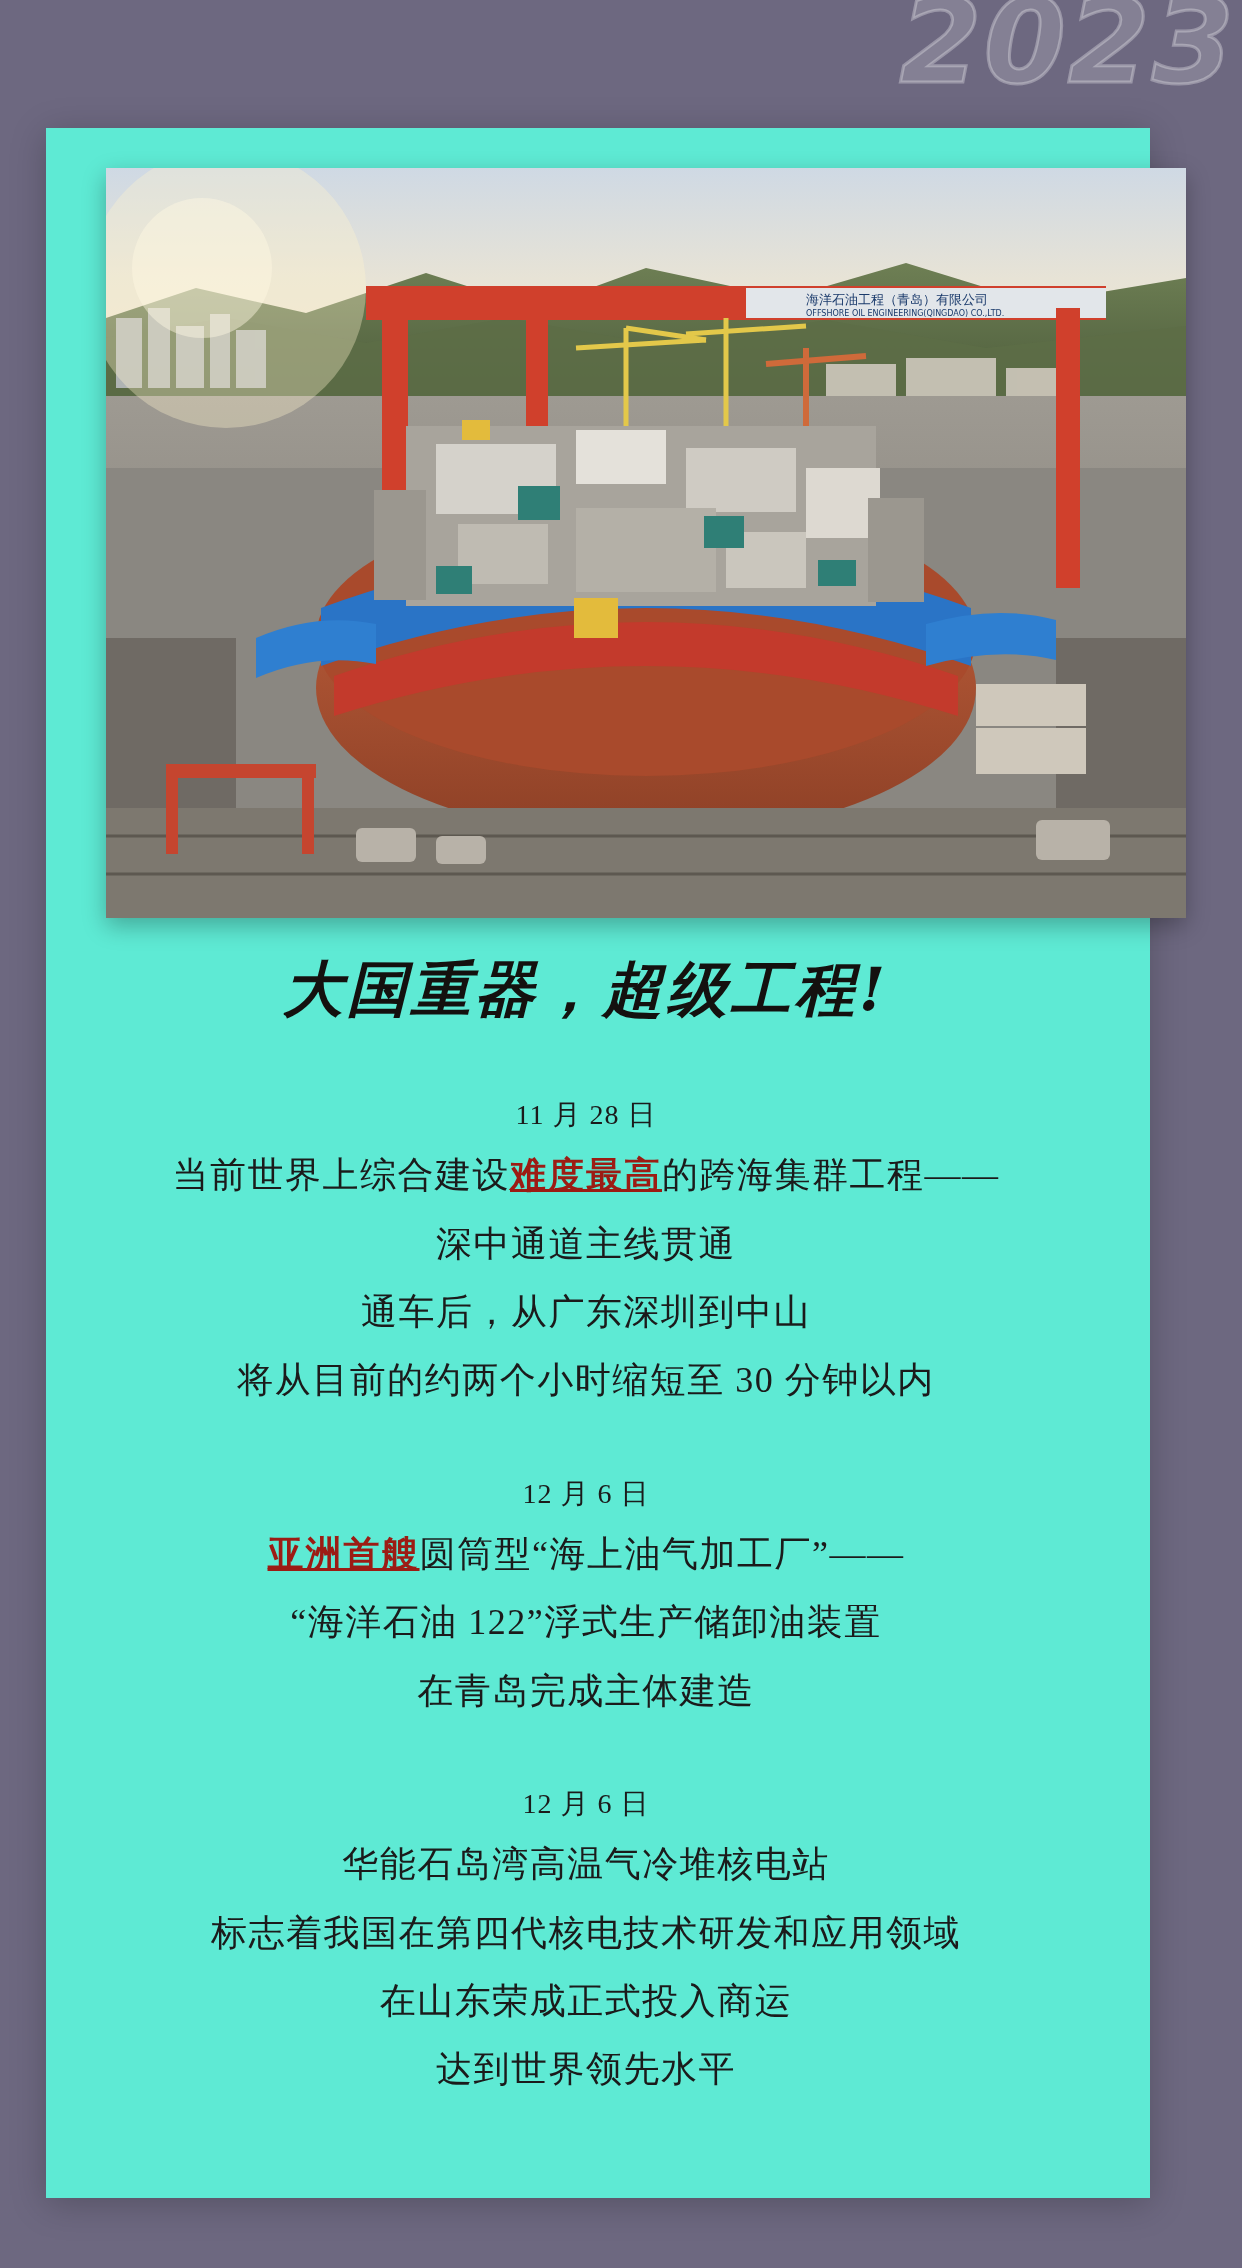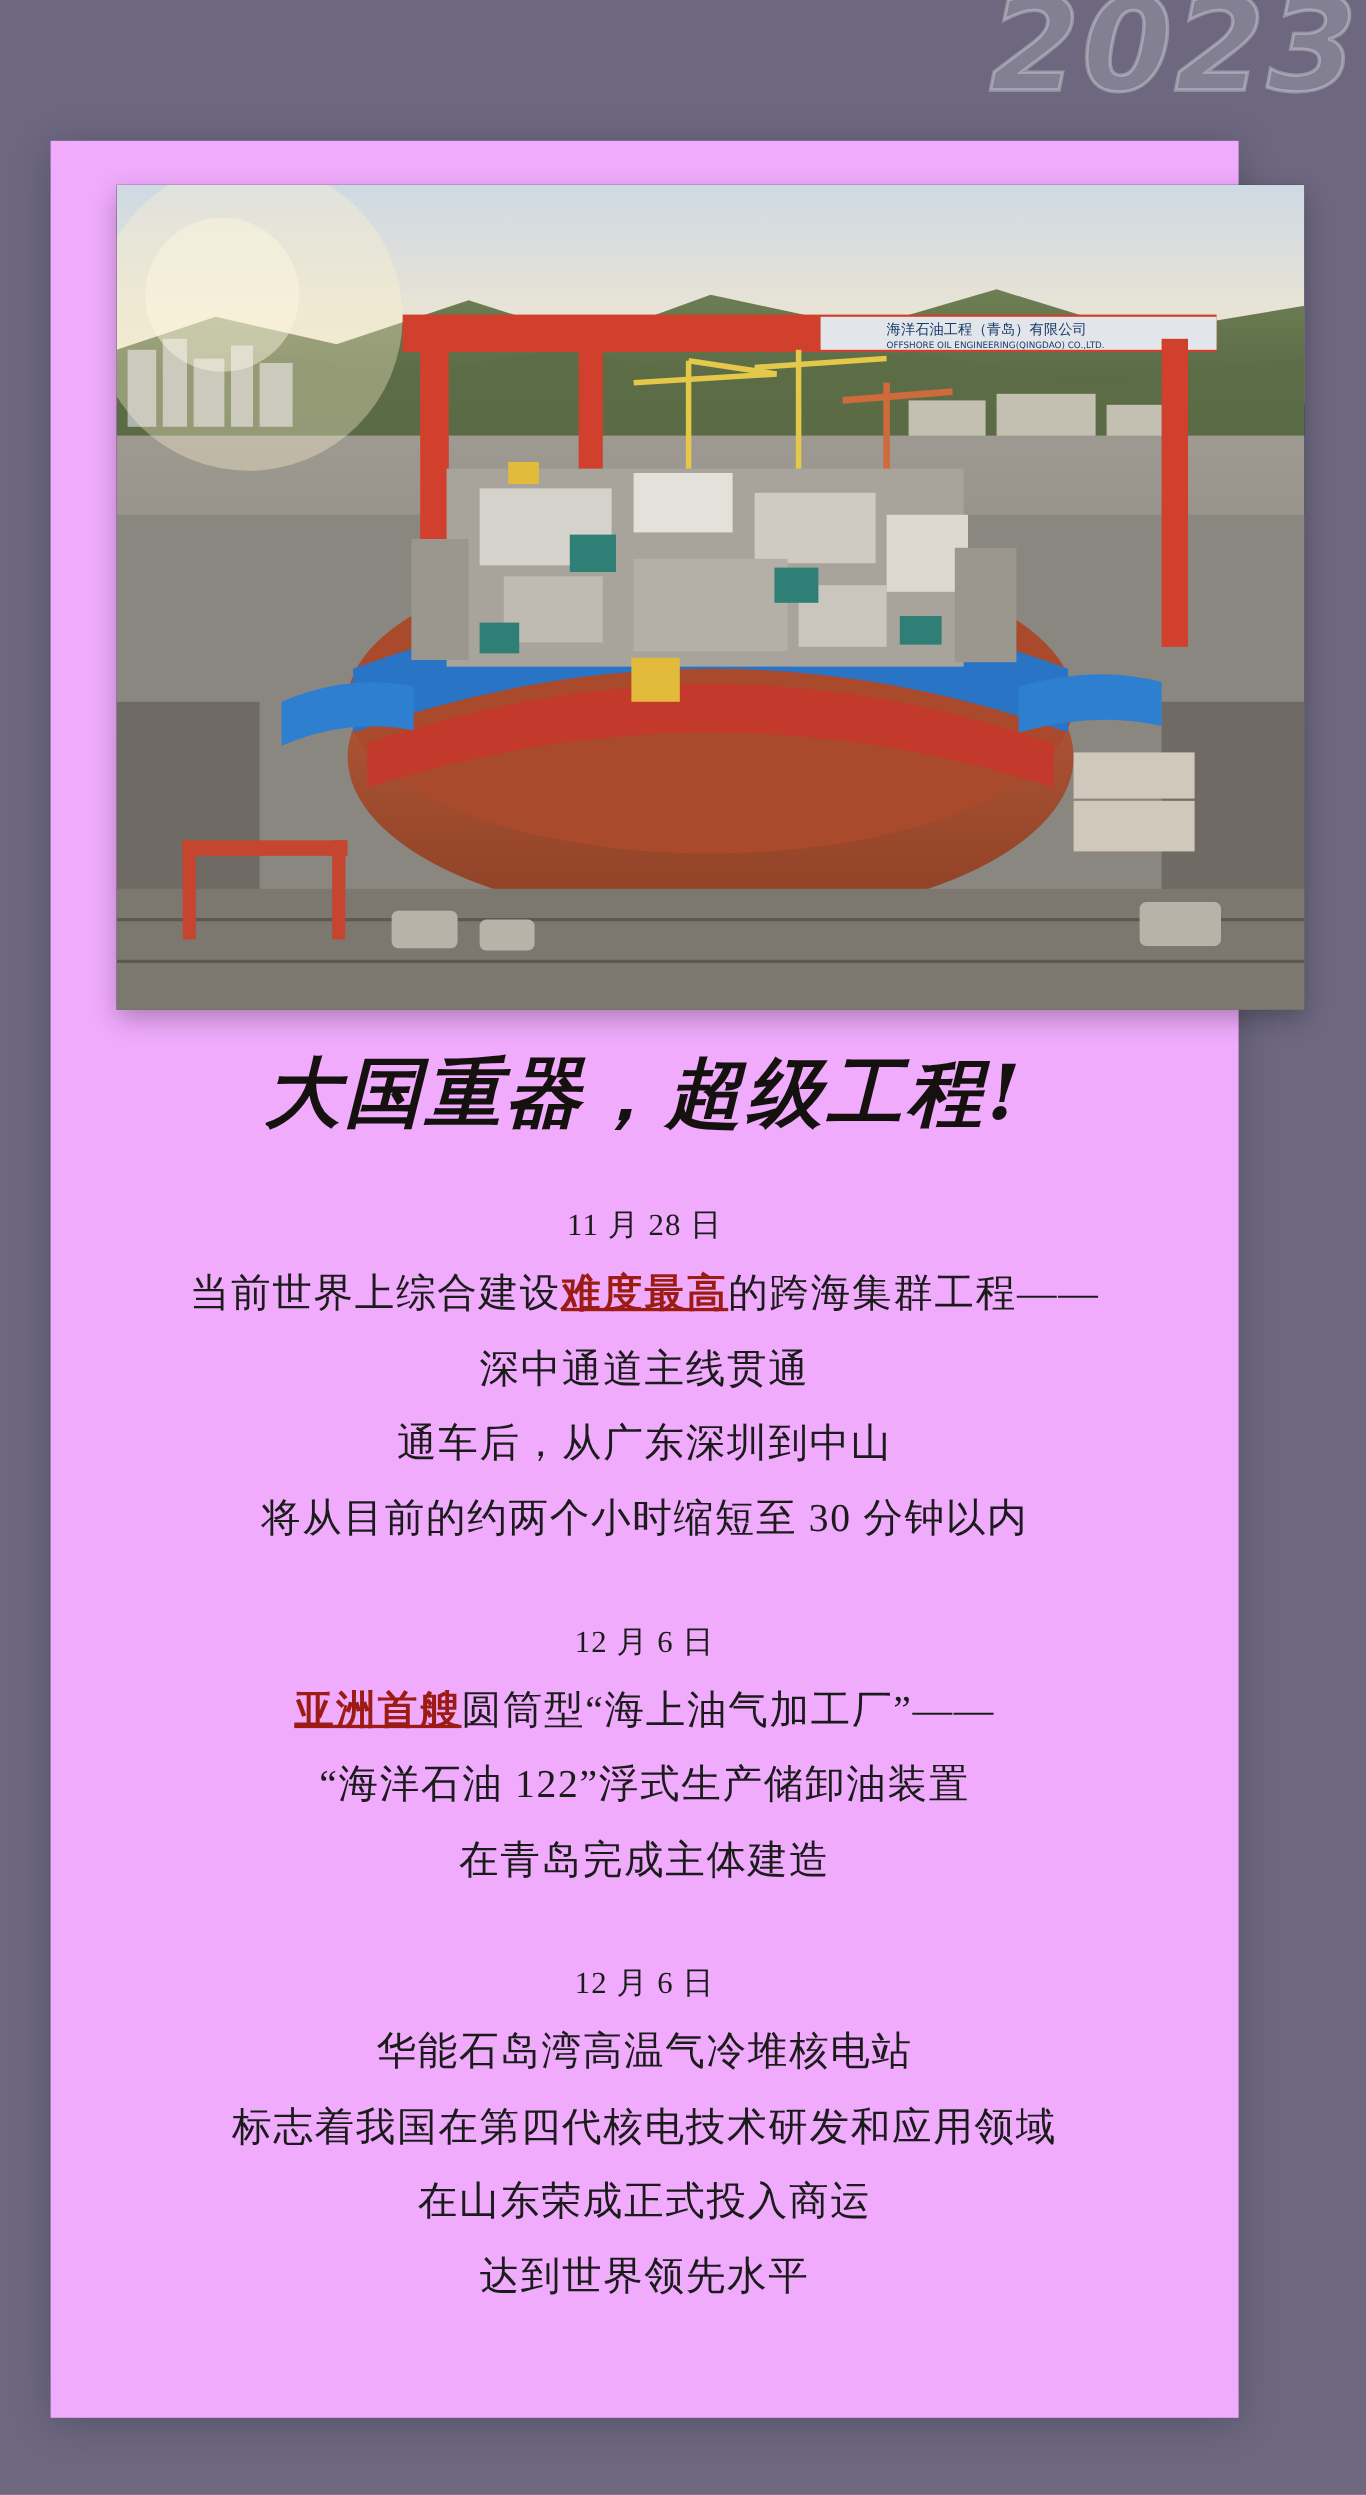--- a/index.html
+++ b/index.html
@@ -32,23 +32,24 @@
     z-index: 1;
   }
 
   
   .card {
     position: absolute;
     left: 46px;
     top: 128px;
     width: 1080px;
     height: 2070px;
-    background: #f0abfc;
+    background: #5eead4;
     box-shadow: 0 6px 34px rgba(0,0,0,0.22);
     z-index: 2;
+    padding-left: 24px;
   }
 
   
   .hero {
     position: absolute;
     left: 60px;
     top: 40px;
     width: 1080px;
     height: 750px;
     z-index: 3;
@@ -61,21 +62,21 @@
   
   .headline {
     position: absolute;
     left: 0;
     top: 828px;
     width: 1080px;
     text-align: center;
     font-family: "DejaVu Serif", serif;
     font-weight: bold;
     font-style: italic;
-    font-size: 69px;
+    font-size: 60px;
     line-height: 1.1;
     letter-spacing: 4px;
     color: #14110f;
     z-index: 4;
     white-space: nowrap;
   }
 
   
   .body-wrap {
     position: absolute;

